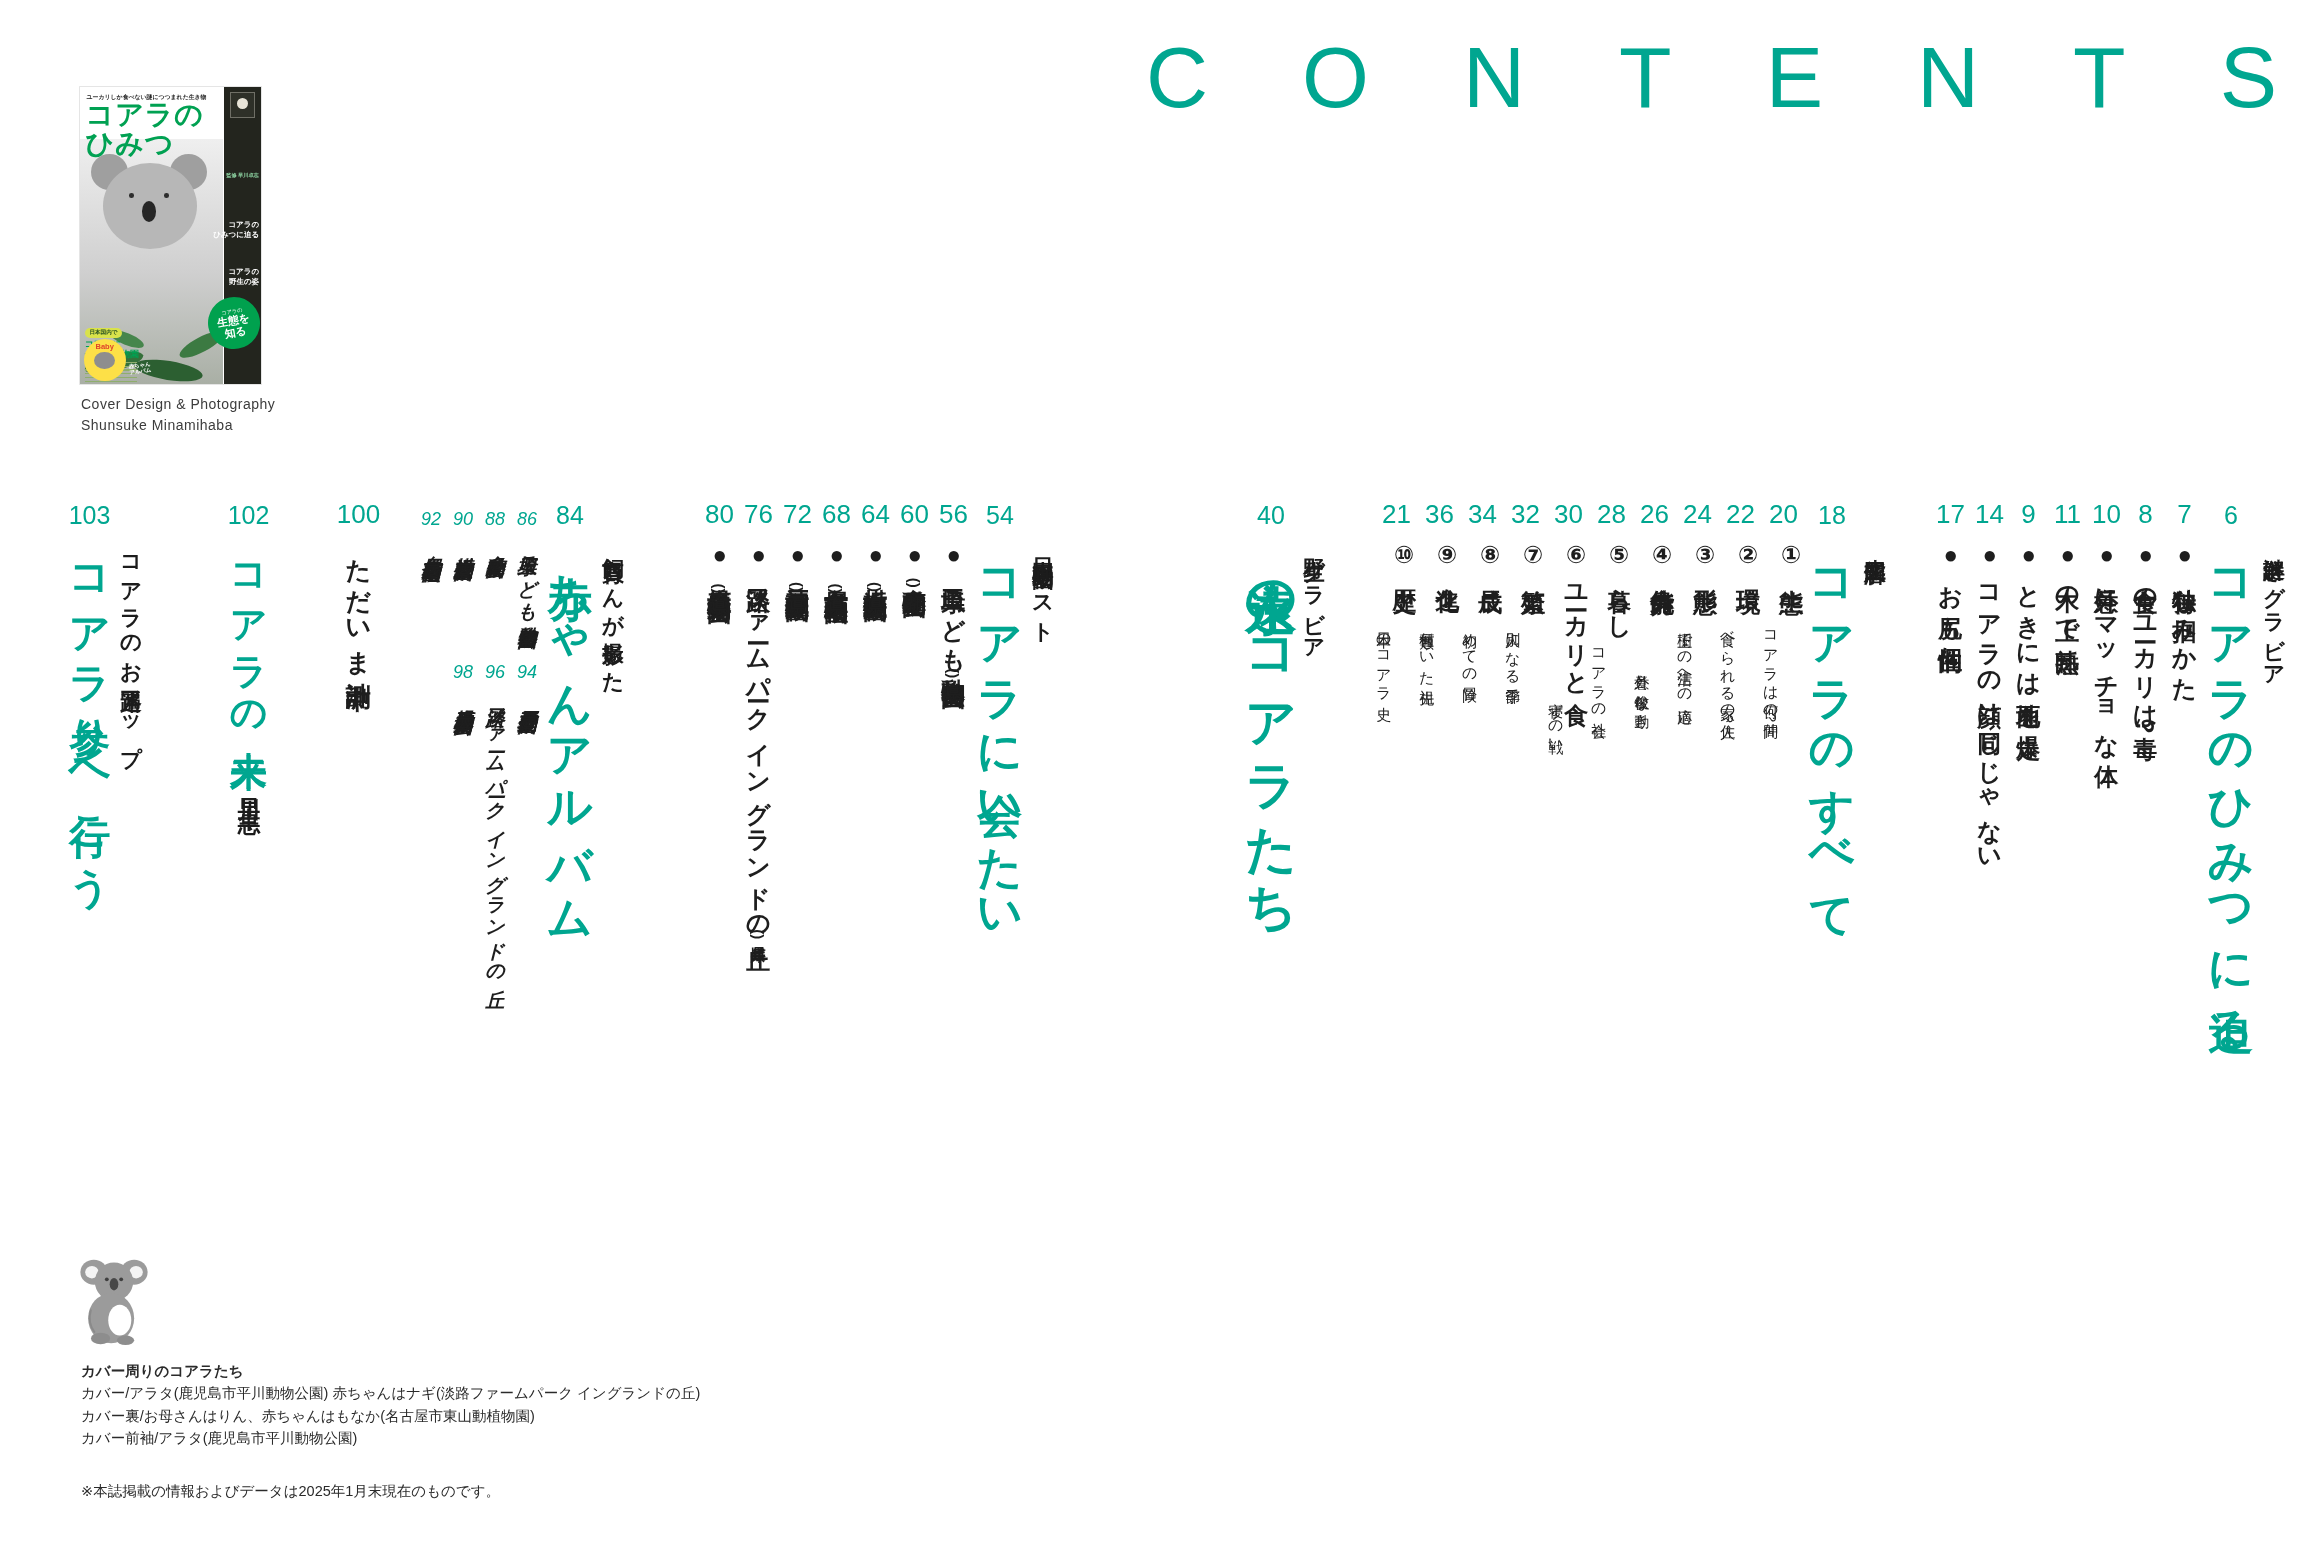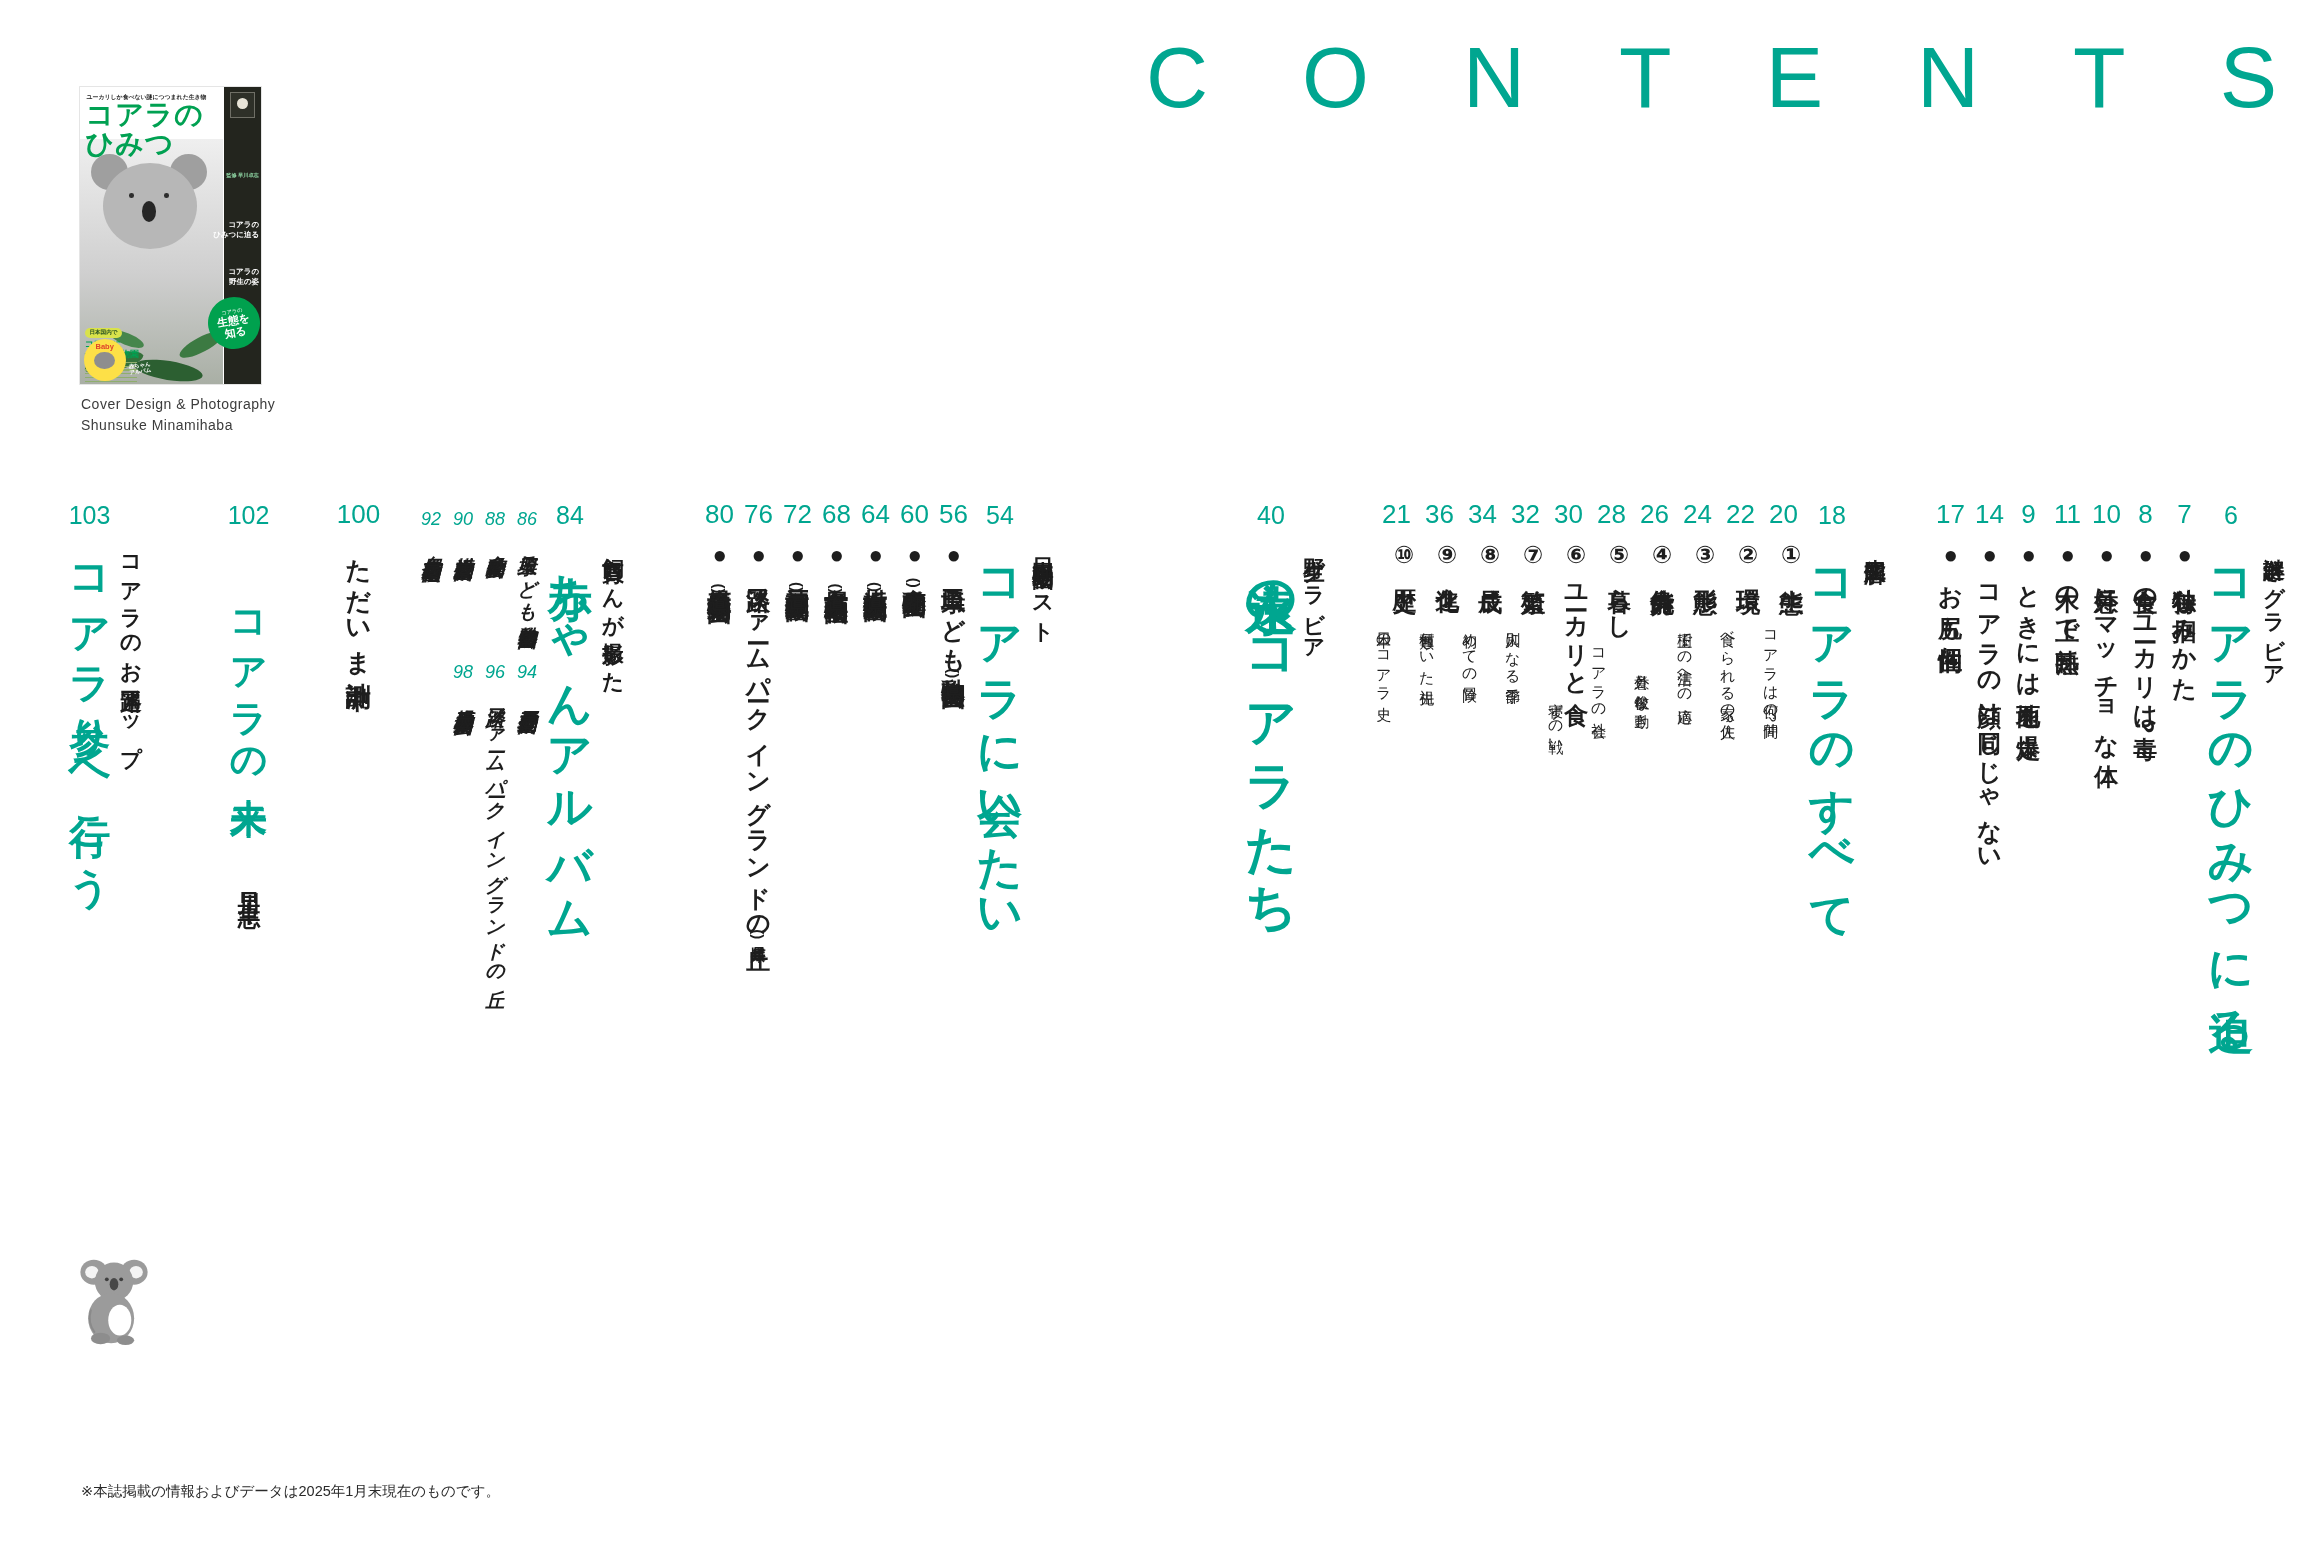--- a/index.html
+++ b/index.html
@@ -75,21 +75,21 @@
   .sub18{font-size:15px;font-weight:500;color:#222;letter-spacing:0.9px;}
   .pt85{padding-top:80px;} .pt105{padding-top:98px;} .pt130{padding-top:122px;} .pt160{padding-top:150px;}
   .s40 .title{font-size:51px;}
   .w-item84{width:32px;font-style:italic;}
   .itxt84{font-size:19px;font-weight:700;letter-spacing:0.9px;}
   .stack84{display:flex;flex-direction:column;align-items:flex-end;}
   .row84{display:flex;flex-direction:row-reverse;}
   .row84.second{margin-top:20.6px;}
   .w-100{width:41px;}
   .itxt100{font-size:25px;font-weight:800;letter-spacing:1.9px;}
-  .w-102{width:47px;gap:47px;}
+  .w-102{width:47px;}
   .title102{font-size:37px;font-weight:800;color:#00a690;letter-spacing:2.8px;}
   .author{font-size:22.5px;font-weight:600;color:#1c1c1c;margin-top:52px;letter-spacing:1.9px;}
   .w-103{width:51px;}
   .title103{font-size:41px;font-weight:800;color:#00a690;letter-spacing:1.9px;}
   .ml45{margin-left:42px;} .ml50{margin-left:47px;} .ml200{margin-left:187px;}
   .ml78{margin-left:73px;} .ml38{margin-left:36px;} .ml70{margin-left:66px;} .ml85{margin-left:80px;}
 
   
   .koala-svg{position:absolute;left:66px;top:1252px;width:96px;height:96px;}
   .foot{position:absolute;left:81px;top:1360px;font-size:14.5px;line-height:1.55;color:#2a2a2a;}
@@ -401,17 +401,23 @@
     <circle cx="42.5" cy="28.5" r="2" fill="#3f3f3f"></circle>
     <circle cx="57.5" cy="28.5" r="2" fill="#3f3f3f"></circle>
     <ellipse cx="50" cy="33.5" rx="4.5" ry="6.5" fill="#474747"></ellipse>
     <ellipse cx="47" cy="69" rx="24" ry="26" fill="#9b9b9b"></ellipse>
     <ellipse cx="56" cy="71" rx="12" ry="16" fill="#ffffff"></ellipse>
     <ellipse cx="36" cy="90" rx="10" ry="6" fill="#8d8d8d"></ellipse>
     <ellipse cx="62" cy="92" rx="9" ry="5" fill="#8d8d8d"></ellipse>
     <path d="M26 60 q-4 14 4 24" stroke="#8a8a8a" stroke-width="2" fill="none"></path>
   </svg>
 
+  <div class="foot">
+    <div class="head">カバー周りのコアラたち</div>
+    <div>カバー/アラタ(鹿児島市平川動物公園)  赤ちゃんはナギ(淡路ファームパーク イングランドの丘)</div>
+    <div>カバー裏/お母さんはりん、赤ちゃんはもなか(名古屋市東山動植物園)</div>
+    <div>カバー前袖/アラタ(鹿児島市平川動物公園)</div>
+  </div>
 
   <div class="note">※本誌掲載の情報およびデータは2025年1月末現在のものです。</div>
 
 </div>
 
 
 </body></html>

